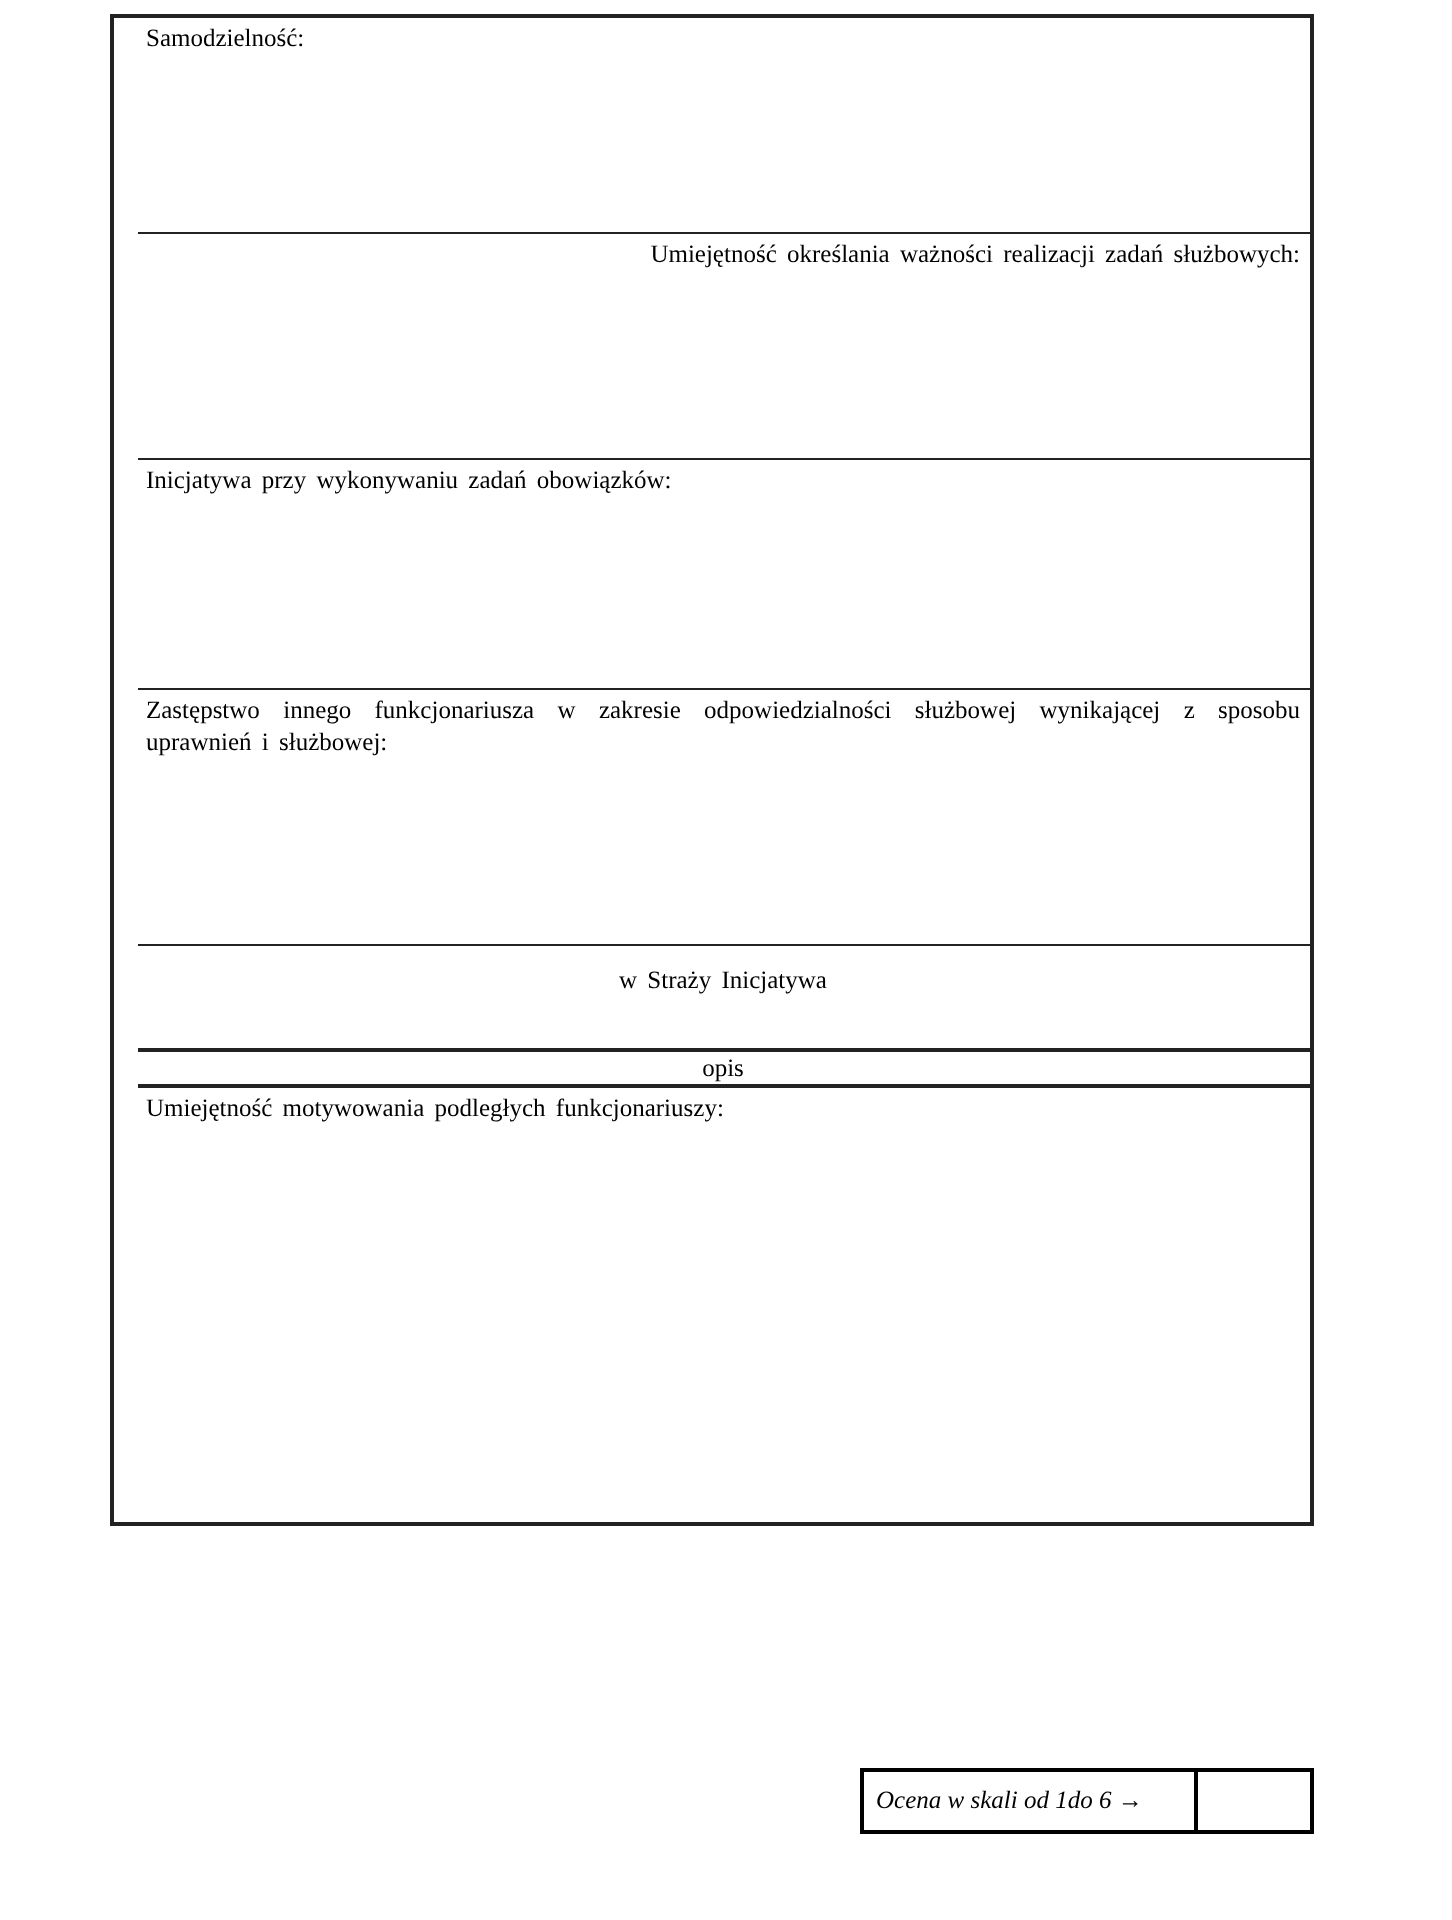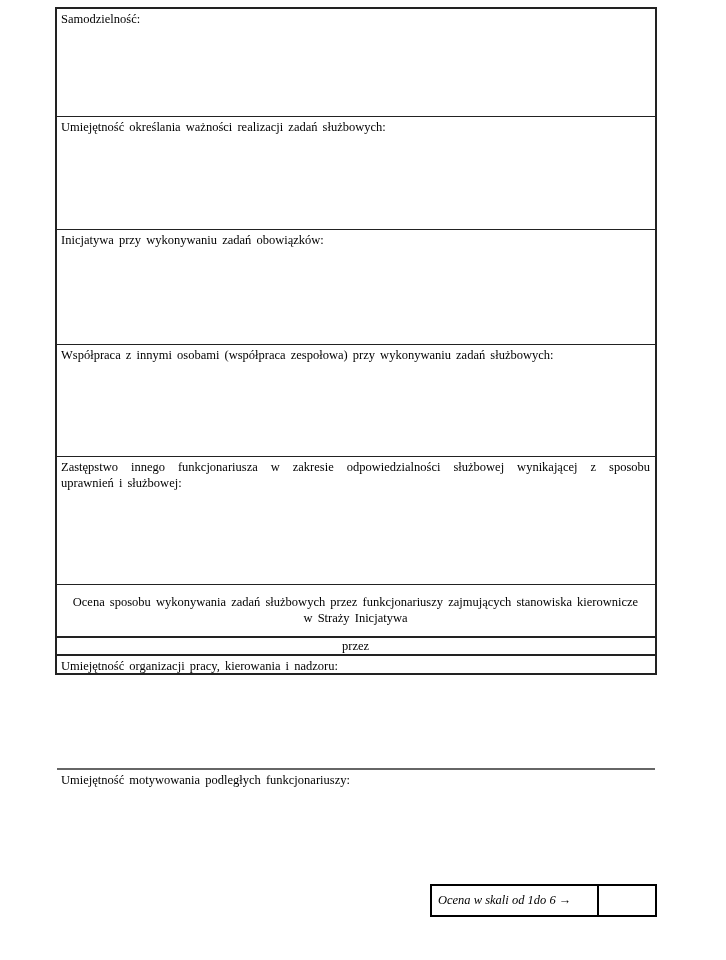--- a/index.html
+++ b/index.html
@@ -14,36 +14,37 @@
     background: #ffffff;
     font-family: "Liberation Serif", serif;
     color: #000000;
     overflow: hidden;
   }
   .main-table {
     position: absolute;
     left: 55px;
     top: 7px;
     width: 602px;
-    height: 668px;
+    height: 756px;
     border: 2px solid #222222;
     box-sizing: border-box;
     background: #ffffff;
+    padding-left: 12px;
   }
   .row {
     box-sizing: border-box;
     border-bottom: 1px solid #222222;
     padding: 2px 5px 0 4px;
     font-size: 12.5px;
     line-height: 16px;
     word-spacing: 2px;
     overflow: hidden;
   }
   .r1 { height: 108px; }
-  .r2 { height: 113px; }
+  .r2 { height: 113px; text-align: right; }
   .r3 { height: 115px; }
   .r4 { height: 112px; }
   .r5 { height: 128px; }
   .r6 { height: 53px; text-align: center; padding-top: 9px; }
   .r7 { height: 18px; text-align: center; padding-top: 1px; line-height: 14px; border-bottom-width: 2px; }
   .r6 { border-bottom-width: 2px; }
   .r8 { height: 114px; border-bottom: 2px solid #666666; }
   .r9 { height: 151px; border-bottom: none; }
   .justify-line {
     text-align: justify;
@@ -87,41 +88,34 @@
     </div>
 
     <div class="row r2">
       <span>Umiejętność określania ważności realizacji zadań służbowych:</span>
     </div>
 
     <div class="row r3">
       <span>Inicjatywa przy wykonywaniu zadań obowiązków:</span>
     </div>
 
-    <div class="row r4">
-      <span>Współpraca z innymi osobami (współpraca zespołowa) przy wykonywaniu zadań służbowych:</span>
-    </div>
 
     <div class="row r5">
       <div class="justify-line">Zastępstwo innego funkcjonariusza w zakresie odpowiedzialności służbowej wynikającej z sposobu</div>
       <div>uprawnień i służbowej:</div>
     </div>
 
     <div class="row r6">
-      <div>Ocena sposobu wykonywania zadań służbowych przez funkcjonariuszy zajmujących stanowiska kierownicze</div>
       <div>w Straży Inicjatywa</div>
     </div>
 
     <div class="row r7">
-      <span>przez</span>
+      <span>opis</span>
     </div>
 
-    <div class="row r8">
-      <span>Umiejętność organizacji pracy, kierowania i nadzoru:</span>
-    </div>
 
     <div class="row r9">
       <span>Umiejętność motywowania podległych funkcjonariuszy:</span>
     </div>
 
   </div>
 
   <div class="score-table">
     <div class="score-label-cell">
       <span>Ocena w skali od 1do 6 →</span>

